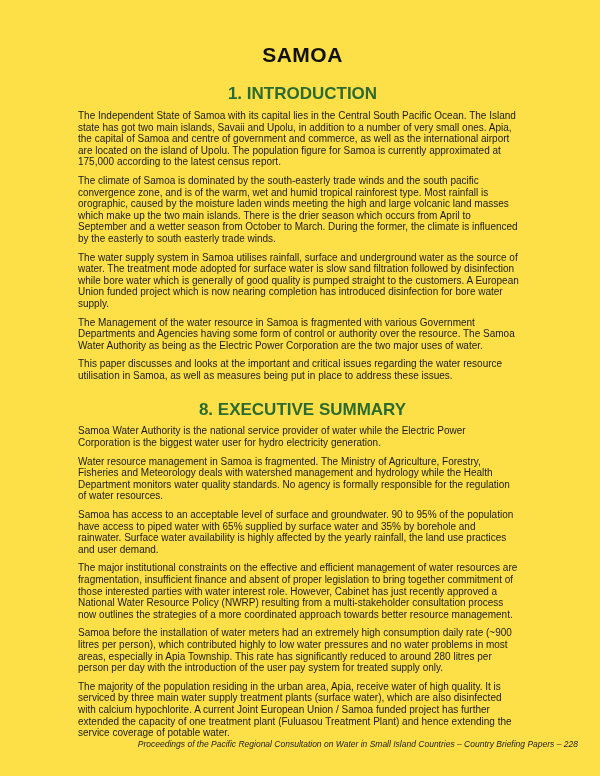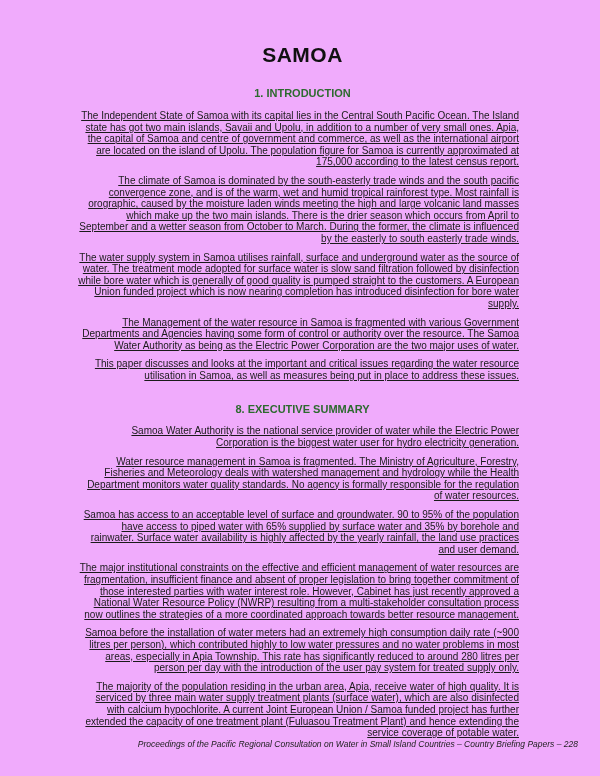--- a/index.html
+++ b/index.html
@@ -4,21 +4,21 @@
 <style>
   html, body {
     margin: 0;
     padding: 0;
     background: #ffffff;
   }
   .page {
     position: relative;
     width: 600px;
     height: 776px;
-    background: #f0abfc;
+    background: #fde047;
     font-family: "Liberation Sans", sans-serif;
     color: #1a1a1a;
     overflow: hidden;
   }
   .content {
     position: absolute;
     left: 78px;
     top: 0;
     width: 449px;
     padding-top: 43px;
@@ -28,36 +28,35 @@
     text-align: center;
     font-size: 21px;
     line-height: 23px;
     font-weight: bold;
     letter-spacing: 0.5px;
     color: #111111;
   }
   .section-heading {
     margin: 21px 0 10px 0;
     text-align: center;
-    font-size: 11px;
+    font-size: 17px;
     line-height: 13px;
     font-weight: bold;
     color: var(--heading_green, #2d6a2f);
   }
   .section-heading.second {
     margin-top: 22px;
     margin-bottom: 9px;
   }
   .body-para {
     margin: 0 8px 7px 0;
     font-size: 10px;
     line-height: 11.6px;
-    text-align: right;
+    text-align: left;
     color: #1a1a1a;
-    text-decoration: underline;
   }
   .footer {
     position: absolute;
     right: 22px;
     top: 739px;
     font-size: 8.5px;
     line-height: 10px;
     font-style: italic;
     color: #222222;
     text-align: right;

